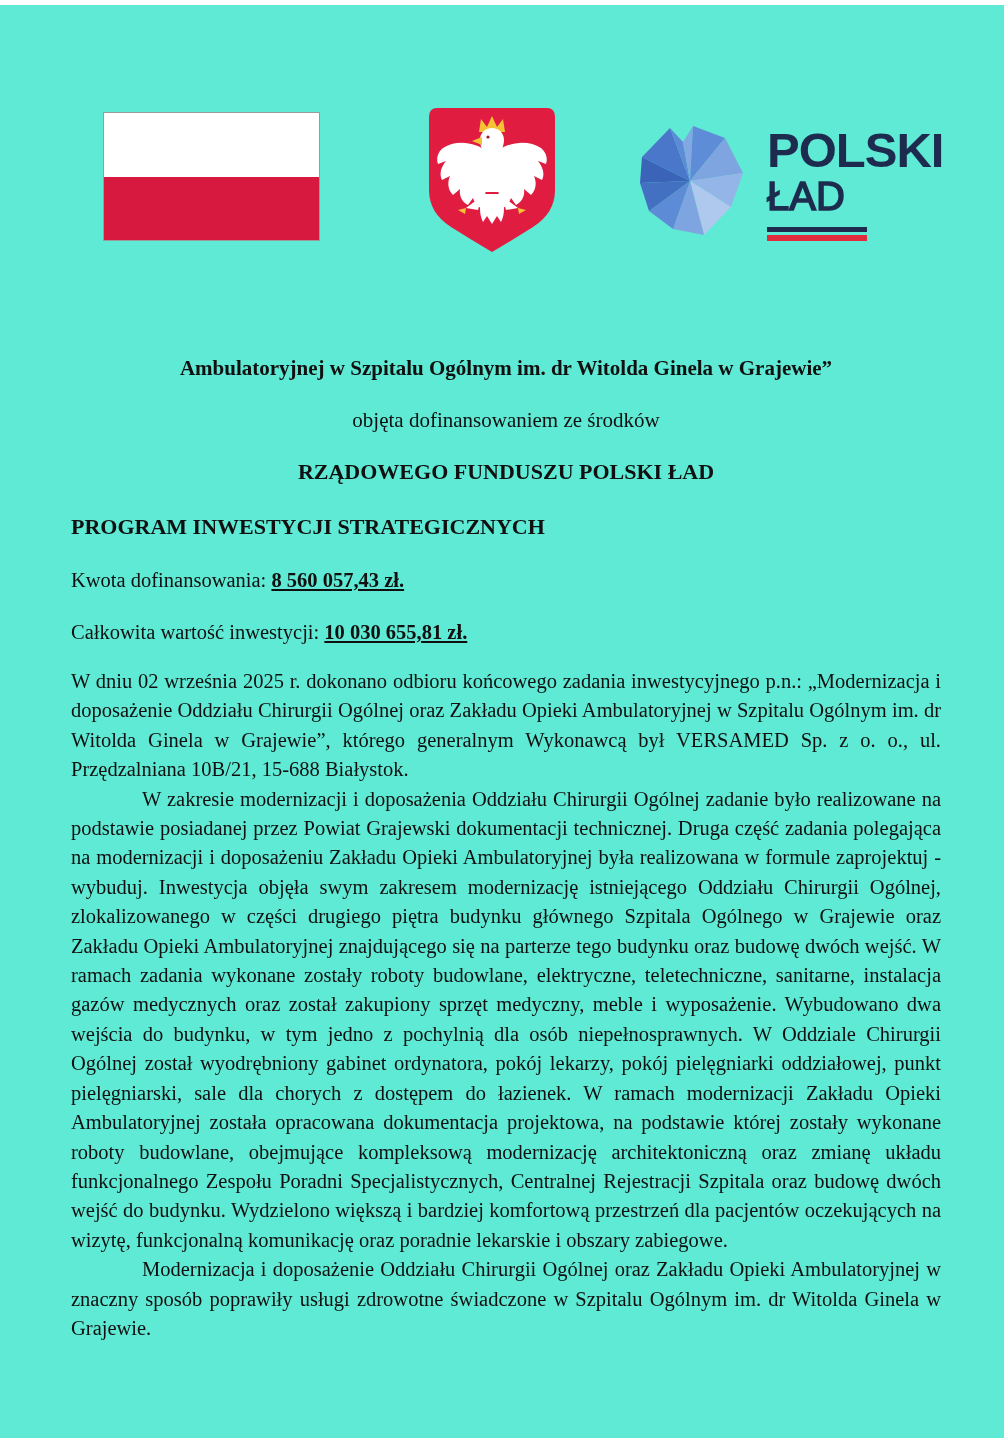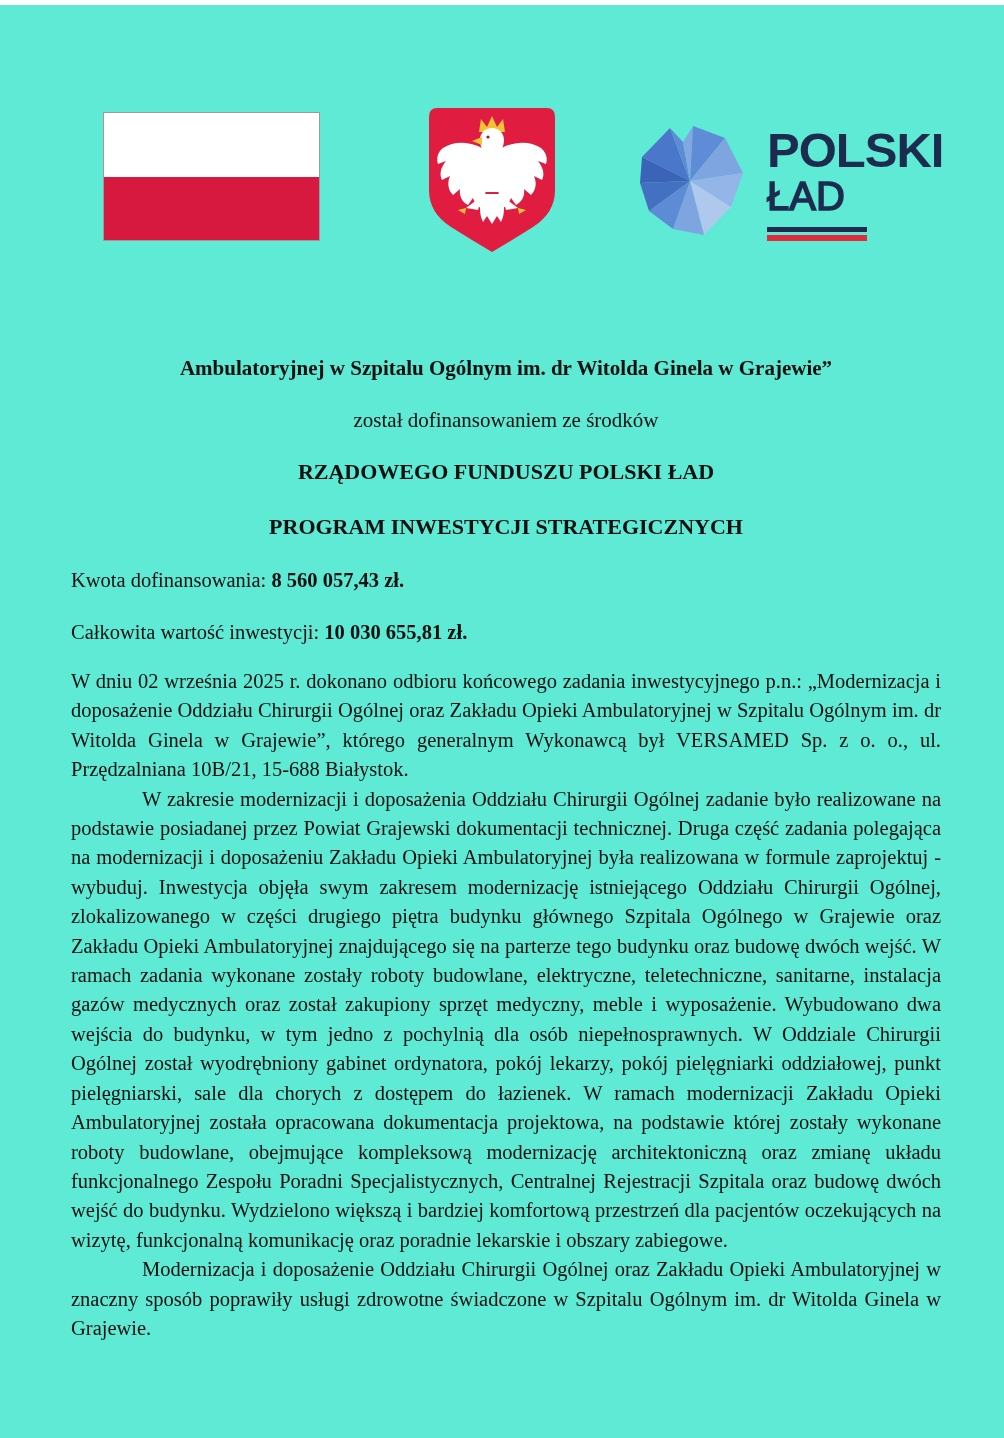--- a/index.html
+++ b/index.html
@@ -43,24 +43,24 @@
   .pl-rule-red{width:100px;height:6px;background:var(--logo_red,#df2b3b);margin-top:3px;}
   
   .content{padding:0 63px 0 71px;}
   .doc-title{
     margin:67px 0 0;
     font-size:21px;line-height:31px;font-weight:bold;
     text-align:center;
   }
   .subtitle{margin:23px 0 0;font-size:21px;line-height:26px;text-align:center;font-weight:normal;}
   .fund-name{margin:26px 0 0;font-size:22px;line-height:26px;text-align:center;font-weight:bold;}
-  .program-name{margin:29px 0 0;font-size:22px;line-height:26px;text-align:center;font-weight:bold;}
+  .program-name{margin:29px 0 0;font-size:22px;line-height:26px;font-weight:bold;}
   .amount-line{margin:27px 0 0;font-size:20.5px;line-height:27px;text-align:left;}
   .amount-line.second{margin-top:25px;}
-  .amount-line b{font-weight:bold;}
+  .amount-line b{font-weight:bold;text-decoration:underline;}
   .body-text{margin-top:21px;}
   .para{margin:0;font-size:20.5px;line-height:29.4px;text-align:justify;}
   .para.indent{text-indent:71px;}
 </style>
 </head>
 <body>
 
 <div class="page">
 
   <header class="logos">
@@ -109,21 +109,21 @@
     </div>
   </header>
 
   <main class="content">
 
     <h1 class="doc-title">
       <br>
       <span>Ambulatoryjnej w Szpitalu Ogólnym im. dr Witolda Ginela w Grajewie”</span>
     </h1>
 
-    <p class="subtitle">został dofinansowaniem ze środków</p>
+    <p class="subtitle">objęta dofinansowaniem ze środków</p>
 
     <p class="fund-name">RZĄDOWEGO FUNDUSZU POLSKI ŁAD</p>
 
     <p class="program-name">PROGRAM INWESTYCJI STRATEGICZNYCH</p>
 
     <p class="amount-line">
       <span>Kwota dofinansowania:</span>
       <b>8 560 057,43 zł.</b>
     </p>
 

